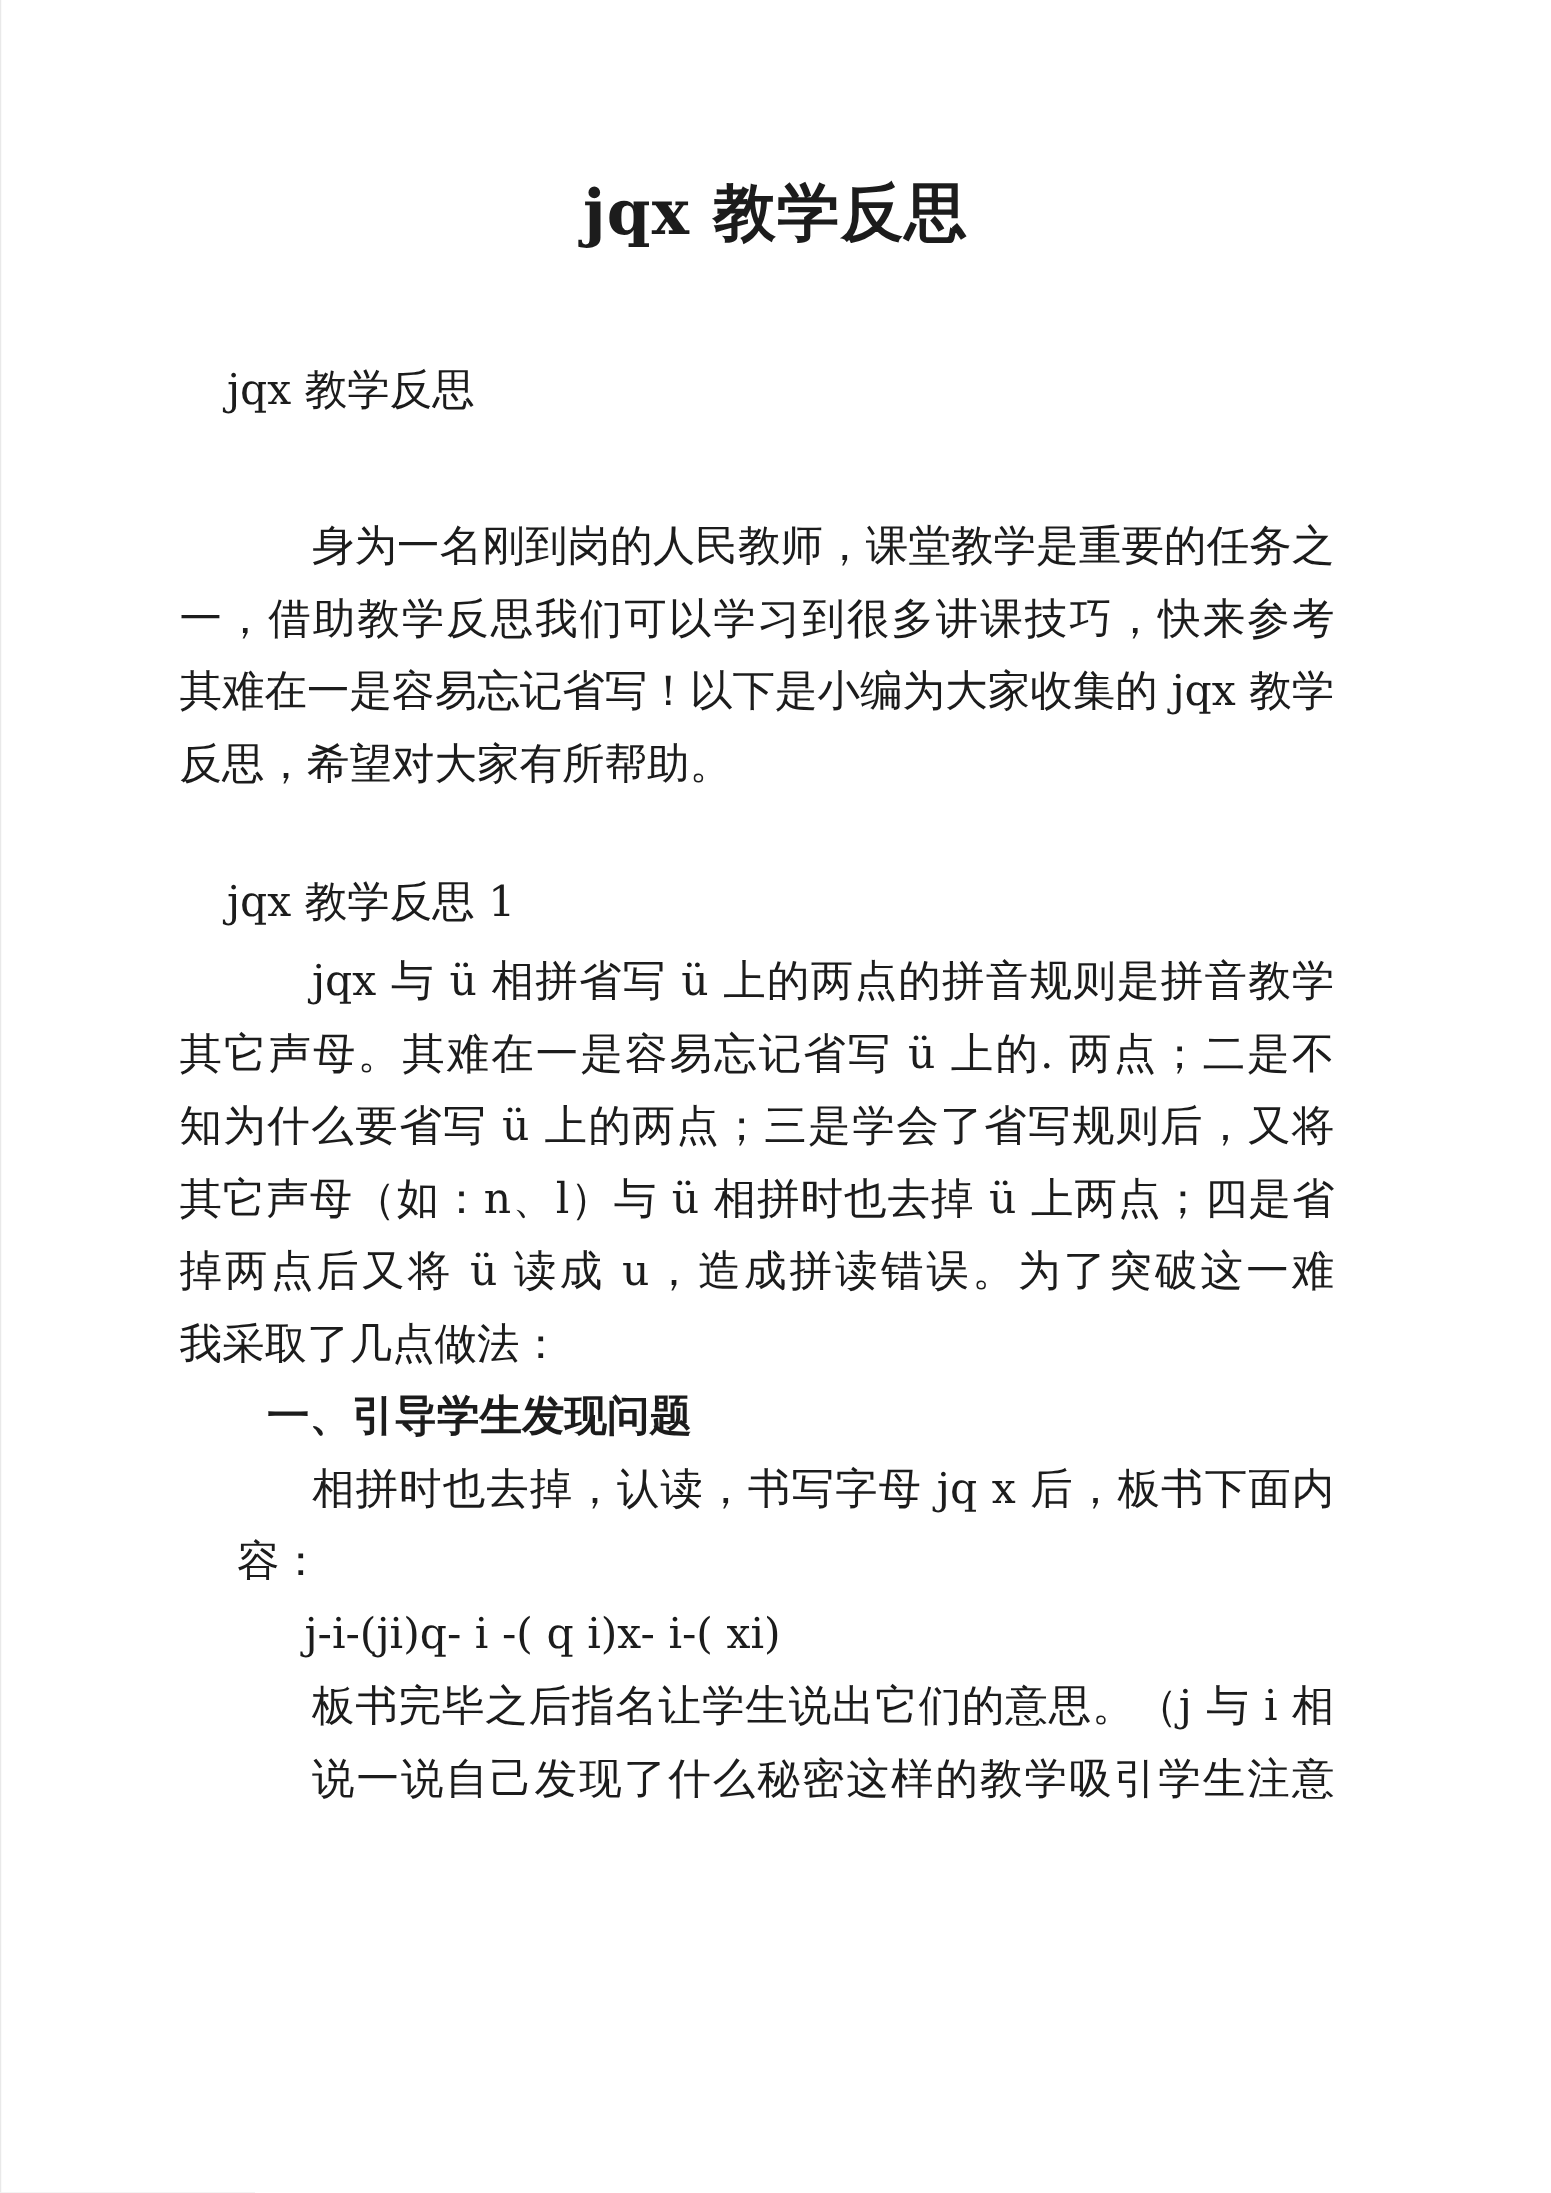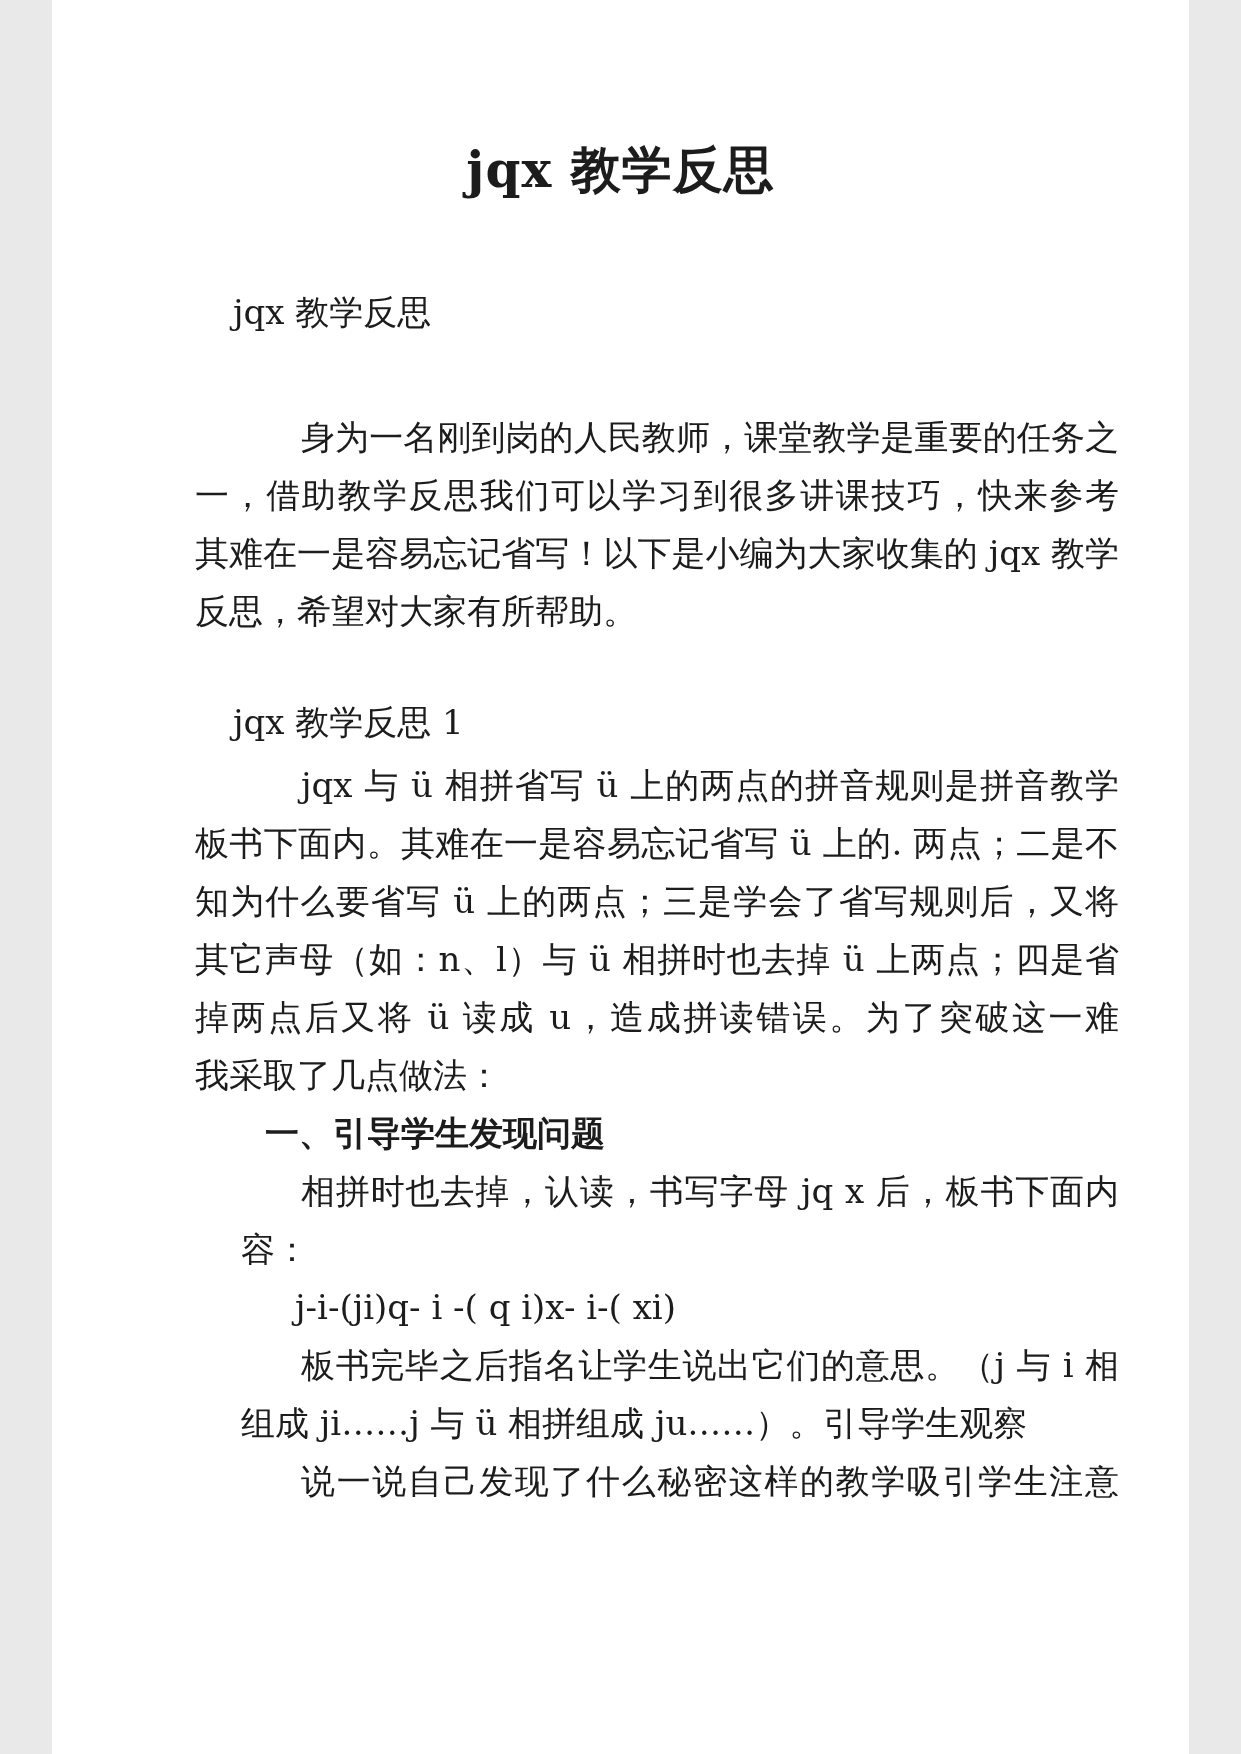--- a/index.html
+++ b/index.html
@@ -1,18 +1,18 @@
 <!DOCTYPE html>
 <html><head>
 <meta charset="utf-8">
 <style>
   html,body{margin:0;padding:0;background:#e9e9e9;}
   .page{
     position:relative;
-    width:1137px;
+    width:1240px;
     height:1754px;
     margin:0 auto;
     background:#ffffff;
     color:#1c1c1c;
     font-family:"DejaVu Serif","Liberation Serif",serif;
     overflow:hidden;
   }
   .content{
     margin-left:143px;
     width:924px;
@@ -62,28 +62,27 @@
       <p class="line just ind2">身为一名刚到岗的人民教师，课堂教学是重要的任务之</p>
       <p class="line just">一，借助教学反思我们可以学习到很多讲课技巧，快来参考</p>
       <p class="line just">其难在一是容易忘记省写！以下是小编为大家收集的 jqx 教学</p>
       <p class="line">反思，希望对大家有所帮助。</p>
     </div>
 
     <p class="line sec-heading hpad">jqx 教学反思 1</p>
 
     <div class="sec-body">
       <p class="line just ind2">jqx 与 ü 相拼省写 ü 上的两点的拼音规则是拼音教学中</p>
-      <p class="line just">板书下面内。其难在一是容易忘记省写 ü 上的. 两点；二是不</p>
+      <p class="line just">其它声母。其难在一是容易忘记省写 ü 上的. 两点；二是不</p>
       <p class="line just">知为什么要省写 ü 上的两点；三是学会了省写规则后，又将</p>
       <p class="line just">其它声母（如：n、l）与 ü 相拼时也去掉 ü 上两点；四是省</p>
       <p class="line just">掉两点后又将 ü 读成 u，造成拼读错误。为了突破这一难点，</p>
       <p class="line">我采取了几点做法：</p>
       <p class="line ind1">一、引导学生发现问题</p>
       <p class="line just ind2">相拼时也去掉，认读，书写字母 jq x 后，板书下面内</p>
       <p class="line indS">容：</p>
       <p class="line indF">j-i-(ji)q- i -( q i)x- i-( xi)</p>
       <p class="line just ind2">板书完毕之后指名让学生说出它们的意思。（j 与 i 相拼</p>
-      <p class="line indS">组成 ji……j 与 ü 相拼组成 ju……）。引导学生观察</p>
       <p class="line just ind2">说一说自己发现了什么秘密这样的教学吸引学生注意</p>
     </div>
 
   </div>
 </div>
 
 </body></html>

